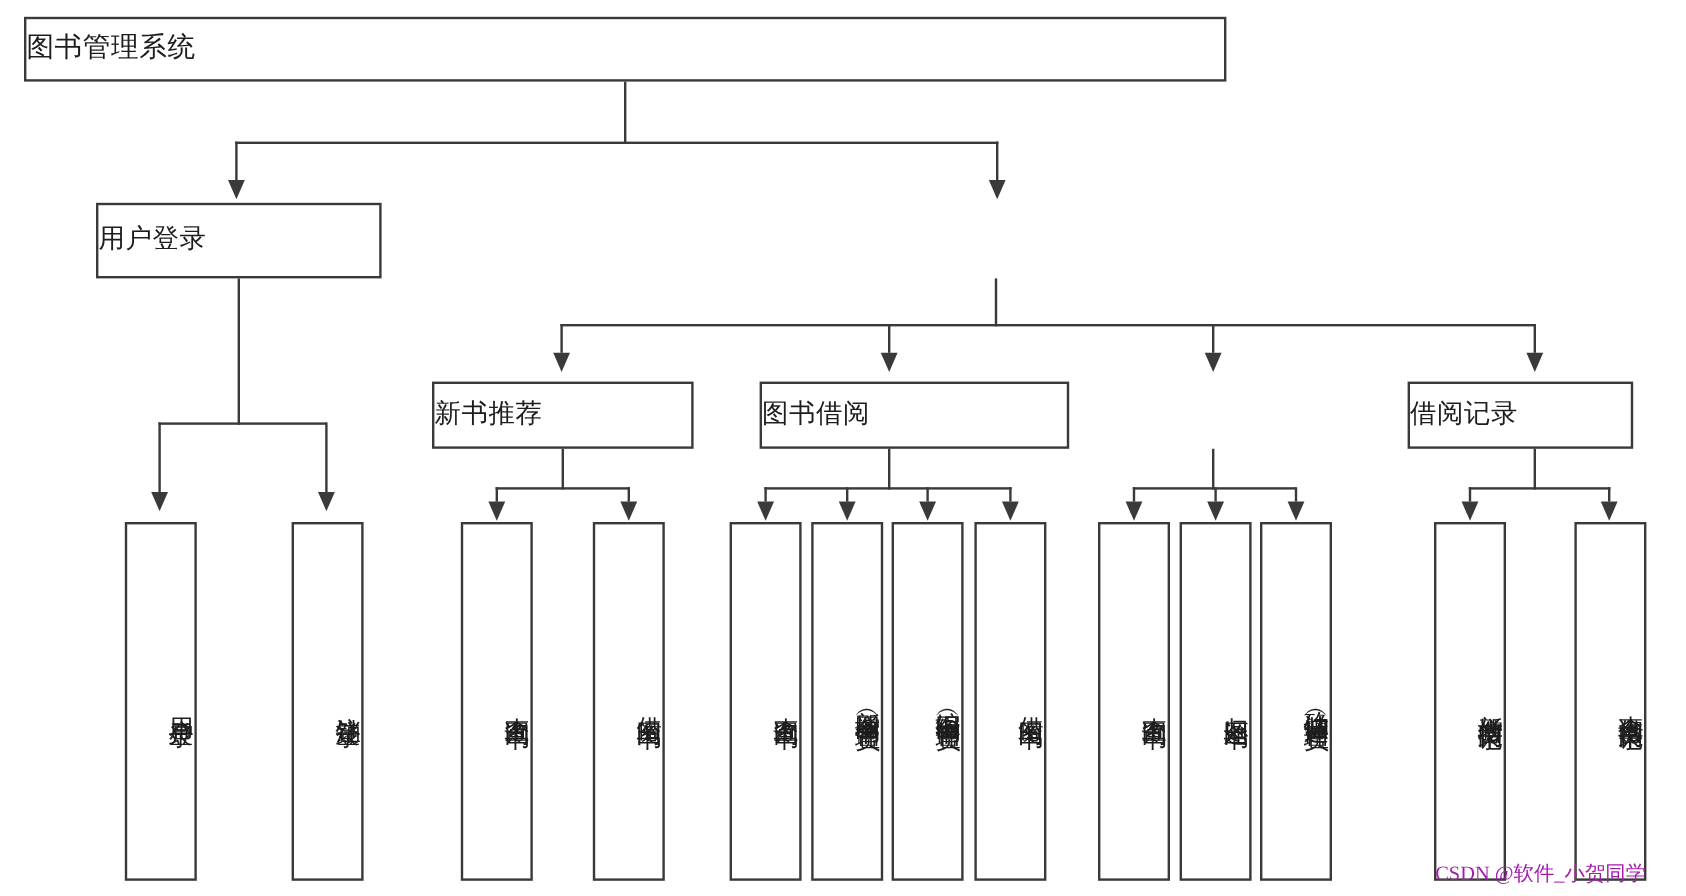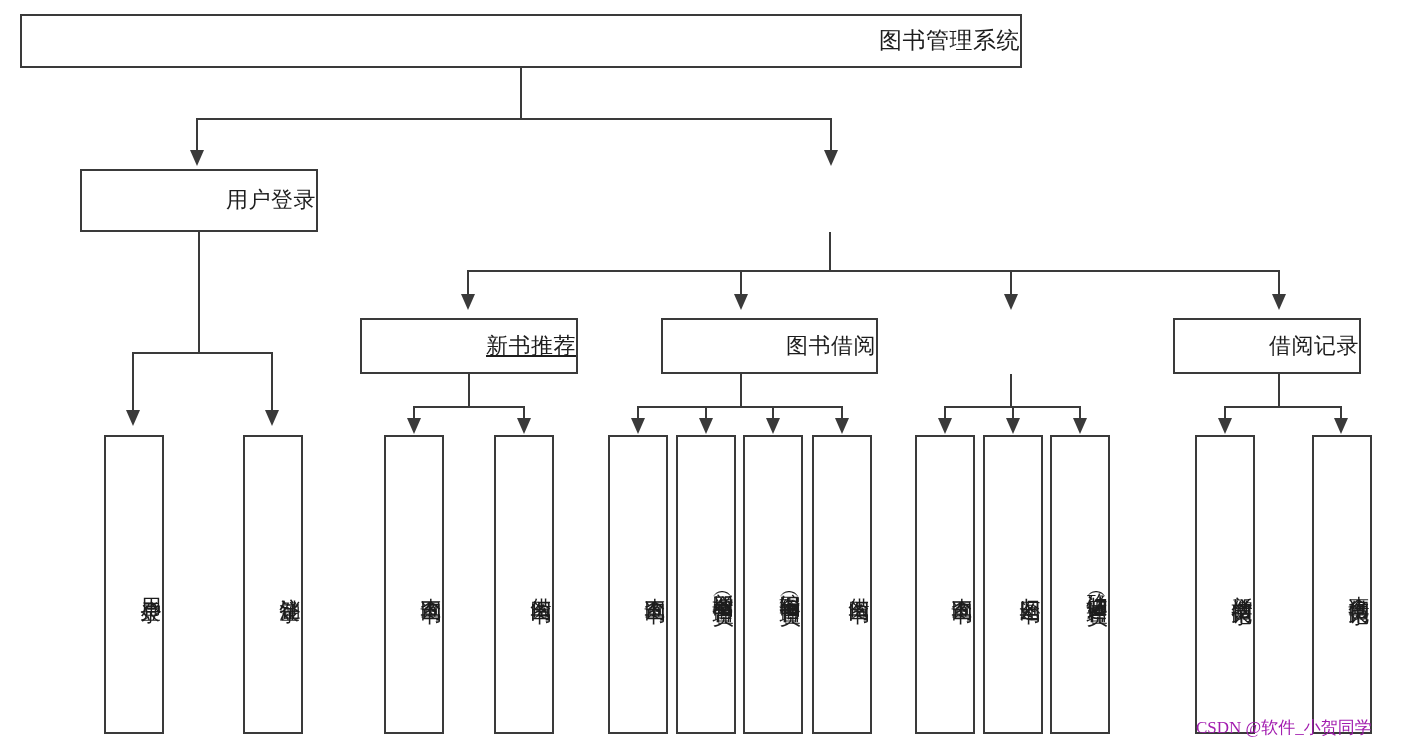--- a/index.html
+++ b/index.html
@@ -17,21 +17,21 @@
     background: #ffffff;
     overflow: hidden;
   }
   .node {
     position: absolute;
     box-sizing: border-box;
     border: 2px solid #3a3a3a;
     background: #ffffff;
     display: flex;
     align-items: center;
-    justify-content: flex-end;
+    justify-content: flex-start;
     color: #1d1d1d;
     letter-spacing: 0.5px;
   }
   .node.h {
     font-size: 22px;
     line-height: 1.2;
     white-space: nowrap;
   }
   .node.root {
     font-size: 23px;
@@ -109,24 +109,24 @@
   <div class="edge hline" style="left:467px; top:270px; width:812px;"></div>
   <div class="edge vline" style="left:467px; top:270px; height:24px;"></div>
   <div class="arrow" style="left:461px; top:294px;"></div>
   <div class="edge vline" style="left:740px; top:270px; height:24px;"></div>
   <div class="arrow" style="left:734px; top:294px;"></div>
   <div class="edge vline" style="left:1010px; top:270px; height:24px;"></div>
   <div class="arrow" style="left:1004px; top:294px;"></div>
   <div class="edge vline" style="left:1278px; top:270px; height:24px;"></div>
   <div class="arrow" style="left:1272px; top:294px;"></div>
 
-  <div class="node h" style="left:360px; top:318px; width:218px; height:56px;text-decoration:underline;">
+  <div class="node h" style="left:360px; top:318px; width:218px; height:56px;">
     <span>新书推荐</span>
   </div>
-  <div class="node h" style="left:633px; top:318px; width:217px; height:56px;margin-left:28px;">
+  <div class="node h" style="left:633px; top:318px; width:258px; height:56px;">
     <span>图书借阅</span>
   </div>
   <div class="node h" style="left:1173px; top:318px; width:188px; height:56px;">
     <span>借阅记录</span>
   </div>
 
   <div class="edge vline" style="left:468px; top:374px; height:34px;"></div>
   <div class="edge hline" style="left:413px; top:406px; width:112px;"></div>
   <div class="edge vline" style="left:413px; top:406px; height:12px;"></div>
   <div class="arrow" style="left:407px; top:418px;"></div>

